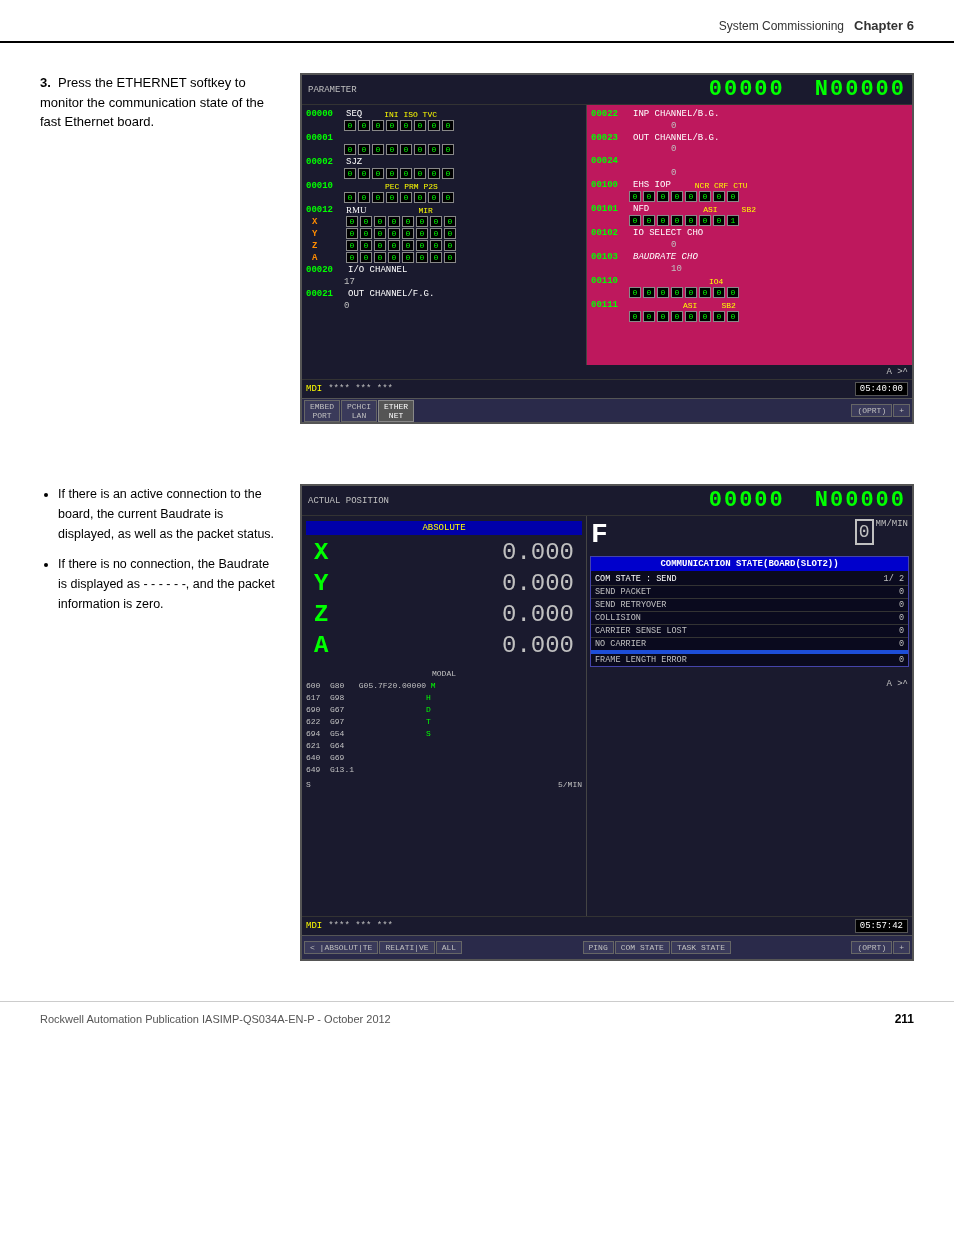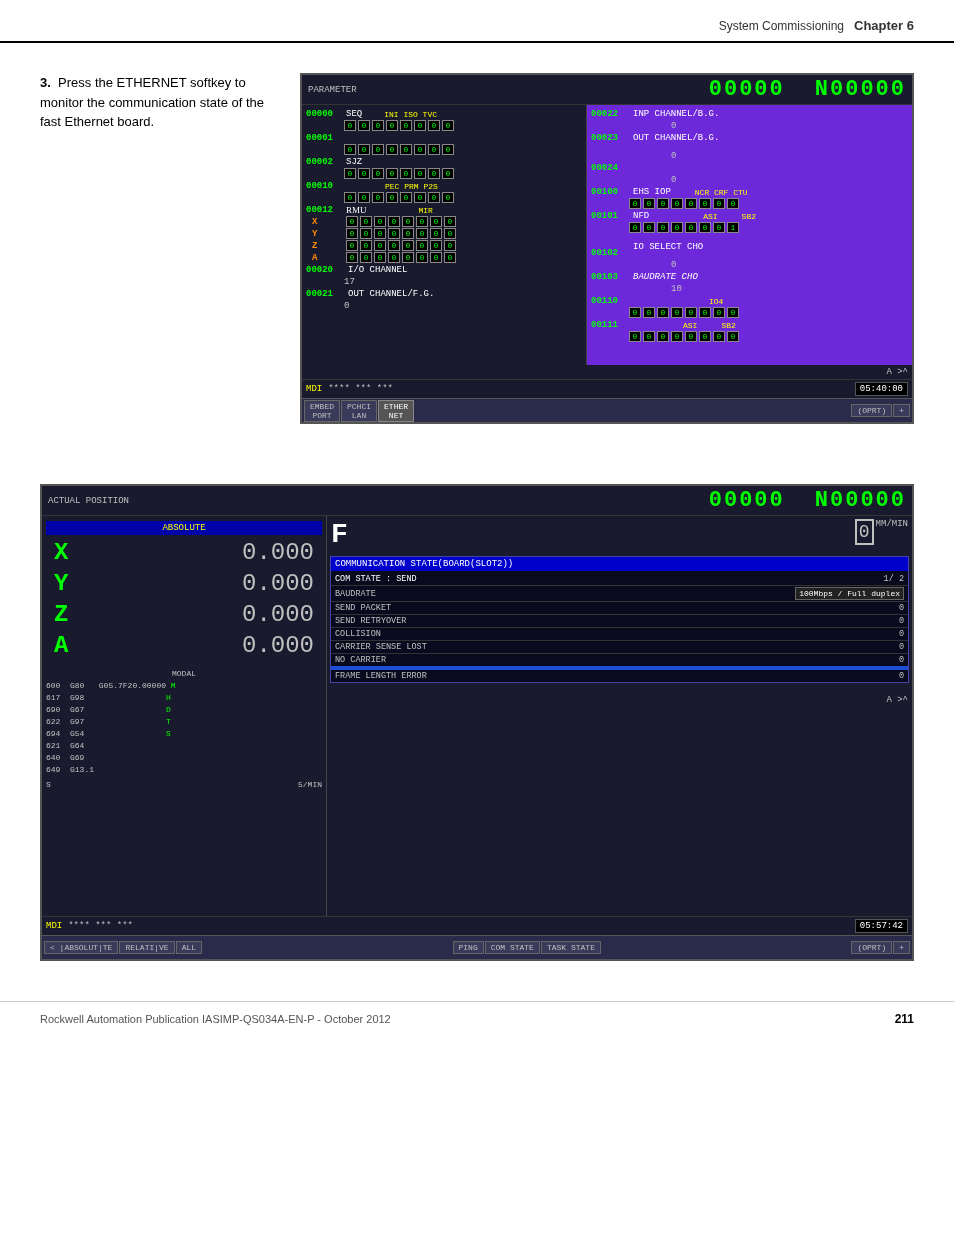--- a/index.html
+++ b/index.html
@@ -83,21 +83,21 @@
       width: 285px;
       border-right: 1px solid #444;
       padding: 4px;
       background: #1a1a2e;
       overflow: hidden;
     }
 
     .cnc-right-panel {
       flex: 1;
       padding: 4px;
-      background: #6d28d9;
+      background: #be185d;
       overflow: hidden;
     }
 
     .cnc-coord-display {
       color: #00ff00;
       font-size: 22px;
       font-weight: bold;
       letter-spacing: 2px;
       font-family: 'Courier New', monospace;
     }
@@ -201,21 +201,22 @@
       text-align: center;
       margin: 2px 0;
     }
 
     .comm-title {
       background: #0000cc;
       color: #ffffff;
       padding: 2px 4px;
       font-size: 9px;
       margin-bottom: 2px;
-      font-weight: normal;
+      font-weight: bold;
+      text-align: center;
     }
 
     
     .page-footer {
       display: flex;
       justify-content: space-between;
       align-items: center;
       padding: 10px 40px;
       border-top: 1px solid #ccc;
       margin-top: 20px;
@@ -427,21 +428,21 @@
         <div class="cnc-right-panel">
 
           <div style="display:flex; align-items:center; gap:4px; margin-bottom:1px;">
             <span style="color:#00ff00; font-size:9px; width:38px; font-family:'Courier New',monospace; font-weight:bold;">00022</span>
             <span style="color:#ffffff; font-size:9px; font-family:'Courier New',monospace;">INP CHANNEL/B.G.</span>
           </div>
           <div style="padding-left:80px; margin-bottom:2px;">
             <span style="color:#c0c0c0; font-size:9px; font-family:'Courier New',monospace;">0</span>
           </div>
 
-          <div style="display:flex; align-items:flex-start; gap:4px; margin-bottom:7px;">
+          <div style="display:flex; align-items:flex-start; gap:4px; margin-bottom:0;">
             <span style="color:#00ff00; font-size:9px; width:38px; font-family:'Courier New',monospace; font-weight:bold;">00023</span>
             <span style="color:#ffffff; font-size:9px; font-family:'Courier New',monospace;">OUT CHANNEL/B.G.</span>
           </div>
           <div style="padding-left:80px; margin-bottom:2px;">
             <span style="color:#c0c0c0; font-size:9px; font-family:'Courier New',monospace;">0</span>
           </div>
 
           <div style="display:flex; align-items:center; gap:4px; margin-bottom:1px;">
             <span style="color:#00ff00; font-size:9px; width:38px; font-family:'Courier New',monospace; font-weight:bold;">00024</span>
           </div>
@@ -476,21 +477,21 @@
               <span class="input-box">0</span>
               <span class="input-box">0</span>
               <span class="input-box">0</span>
               <span class="input-box">0</span>
               <span class="input-box">0</span>
               <span class="input-box">0</span>
               <span class="input-box">1</span>
           </div>
 
           <div style="display:flex; align-items:center; gap:4px; margin-bottom:1px;">
-            <span style="color:#00ff00; font-size:9px; width:38px; font-family:'Courier New',monospace; font-weight:bold;margin-top:13px;">00102</span>
+            <span style="color:#00ff00; font-size:9px; width:38px; font-family:'Courier New',monospace; font-weight:bold;">00102</span>
             <span style="color:#ffffff; font-size:9px; font-family:'Courier New',monospace;">IO SELECT CHO</span>
           </div>
           <div style="padding-left:80px; margin-bottom:2px;">
             <span style="color:#c0c0c0; font-size:9px; font-family:'Courier New',monospace;">0</span>
           </div>
 
           <div style="display:flex; align-items:center; gap:4px; margin-bottom:1px;">
             <span style="color:#00ff00; font-size:9px; width:38px; font-family:'Courier New',monospace; font-weight:bold;">00103</span>
             <span style="color:#ffffff; font-size:9px; font-family:'Courier New',monospace;font-style:italic;">BAUDRATE CHO</span>
           </div>
@@ -549,20 +550,26 @@
         <div style="flex:1;"></div>
         <button class="toolbar-btn">(OPRT)</button>
         <button class="toolbar-btn">+</button>
       </div>
     </div>
   </div>
 </div>
 
 <div class="second-section">
 
+  <div class="left-col">
+    <ul class="bullet-list">
+      <li>If there is an active connection to the board, the current Baudrate is displayed, as well as the packet status.</li>
+      <li>If there is no connection, the Baudrate is displayed as - - - - - -, and the packet information is zero.</li>
+    </ul>
+  </div>
 
   <div class="right-col">
     <div class="cnc-screen2">
 
       <div style="display:flex; justify-content:space-between; align-items:center; padding:2px 6px; background:#1a1a2e; border-bottom:1px solid #333;">
         <span style="color:#c0c0c0; font-family:'Courier New',monospace; font-size:9px;">ACTUAL POSITION</span>
         <div style="display:flex; gap:10px;">
           <span class="cnc-coord-display">00000</span>
           <span class="cnc-n-display">N00000</span>
         </div>
@@ -622,24 +629,20 @@
               <span style="color:#c0c0c0; font-size:9px; font-family:'Courier New',monospace;">MM/MIN</span>
             </div>
           </div>
 
           <div style="margin:3px 3px; border:1px solid #4444aa; background:#0a0a1e;">
             <div class="comm-title">COMMUNICATION STATE(BOARD(SLOT2))</div>
             <div style="display:flex; justify-content:space-between; padding:1px 4px; border-bottom:1px solid #333;">
               <span style="color:#ffffff; font-size:8.5px; font-family:'Courier New',monospace;">COM STATE : SEND</span>
               <span style="color:#c0c0c0; font-size:8.5px; font-family:'Courier New',monospace;">1/ 2</span>
             </div>
-            <div style="display:flex; justify-content:space-between; padding:1px 4px; border-bottom:1px solid #333; align-items:center;">
-              <span style="color:#c0c0c0; font-size:8.5px; font-family:'Courier New',monospace;">BAUDRATE</span>
-              <span style="background:#222; border:1px solid #666; color:#ffffff; font-size:8px; font-family:'Courier New',monospace; padding:1px 3px;">100Mbps / Full duplex</span>
-            </div>
             <div style="display:flex; justify-content:space-between; padding:1px 4px; border-bottom:1px solid #333;">
               <span style="color:#c0c0c0; font-size:8.5px; font-family:'Courier New',monospace;">SEND PACKET</span>
               <span style="color:#c0c0c0; font-size:8.5px; font-family:'Courier New',monospace;">0</span>
             </div>
             <div style="display:flex; justify-content:space-between; padding:1px 4px; border-bottom:1px solid #333;">
               <span style="color:#c0c0c0; font-size:8.5px; font-family:'Courier New',monospace;">SEND RETRYOVER</span>
               <span style="color:#c0c0c0; font-size:8.5px; font-family:'Courier New',monospace;">0</span>
             </div>
             <div style="display:flex; justify-content:space-between; padding:1px 4px; border-bottom:1px solid #333;">
               <span style="color:#c0c0c0; font-size:8.5px; font-family:'Courier New',monospace;">COLLISION</span>

